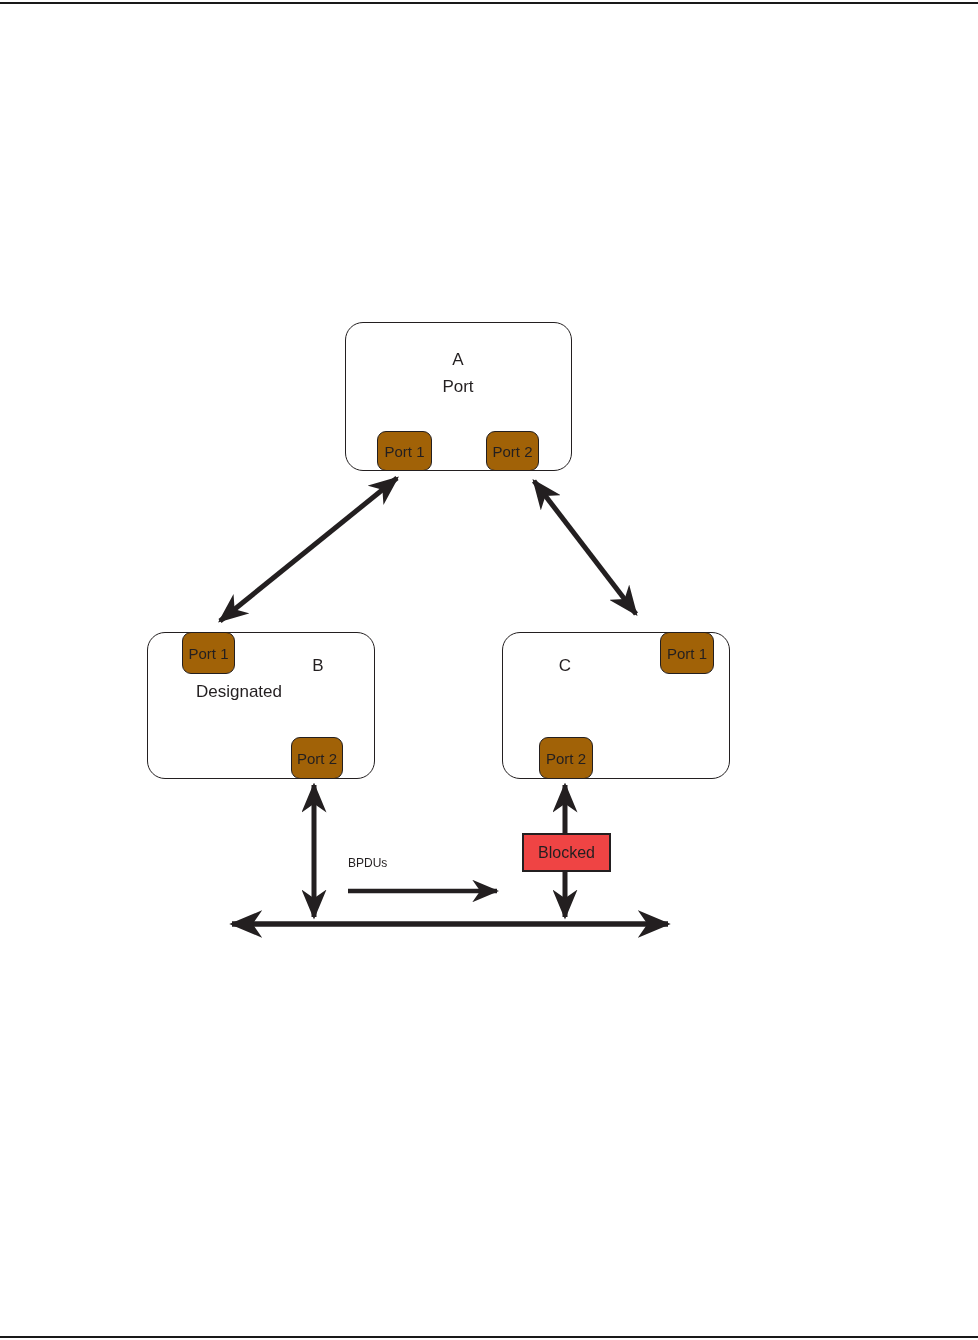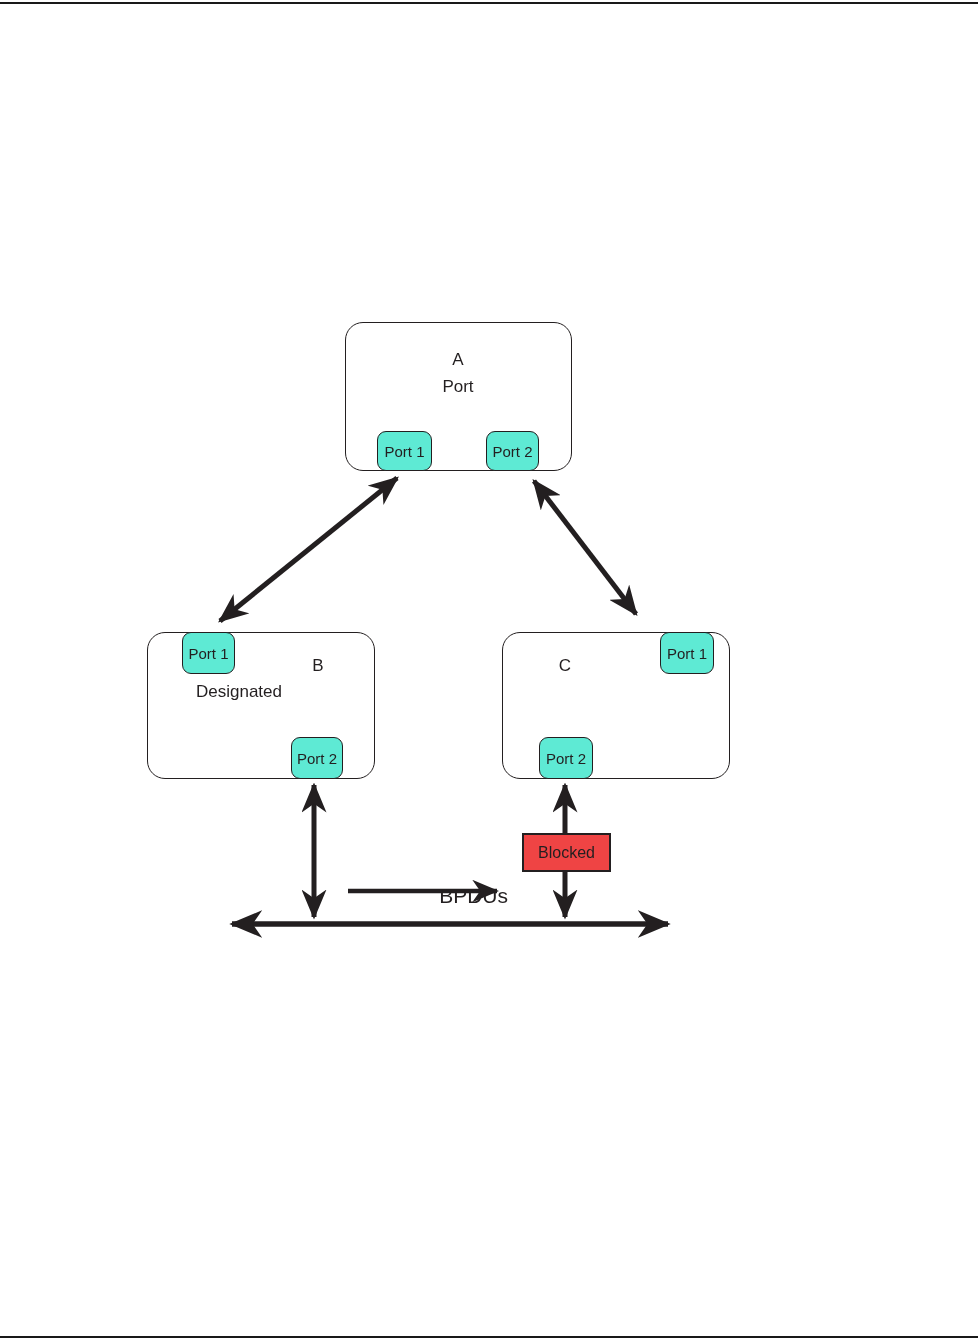--- a/index.html
+++ b/index.html
@@ -40,21 +40,21 @@
     white-space: nowrap;
   }
   .a-title    { left: 112px; top: 26px; }
   .a-subtitle { left: 112px; top: 53px; }
   .b-title    { left: 170px; top: 22px; }
   .b-subtitle { left: 91px;  top: 48px; }
   .c-title    { left: 62px;  top: 22px; }
 
   .port {
     position: absolute;
-    background: #5eead4;
+    background: #a16207;
     border: 1.6px solid #231f20;
     border-radius: 9px;
     display: flex;
     align-items: center;
     justify-content: center;
     font-size: 15px;
     white-space: nowrap;
   }
   .port-a1 { left: 31px;  top: 108px; width: 53px; height: 38px; }
   .port-a2 { left: 140px; top: 108px; width: 51px; height: 38px; }
@@ -75,24 +75,24 @@
     width: 85px; height: 35px;
     background: #ef4444;
     border: 2px solid #231f20;
     display: flex;
     align-items: center;
     justify-content: center;
     font-size: 16px;
   }
   .bpdus-label {
     position: absolute;
-    left: 348px; top: 884px;
+    left: 348px; top: 856px;
     width: 160px;
-    text-align: right;
-    font-size: 21px;
+    text-align: left;
+    font-size: 12px;
   }
 </style>
 </head>
 <body>
 
 <div class="page">
 
   <div class="rule rule-top"></div>
 
   <div class="node node-a">

